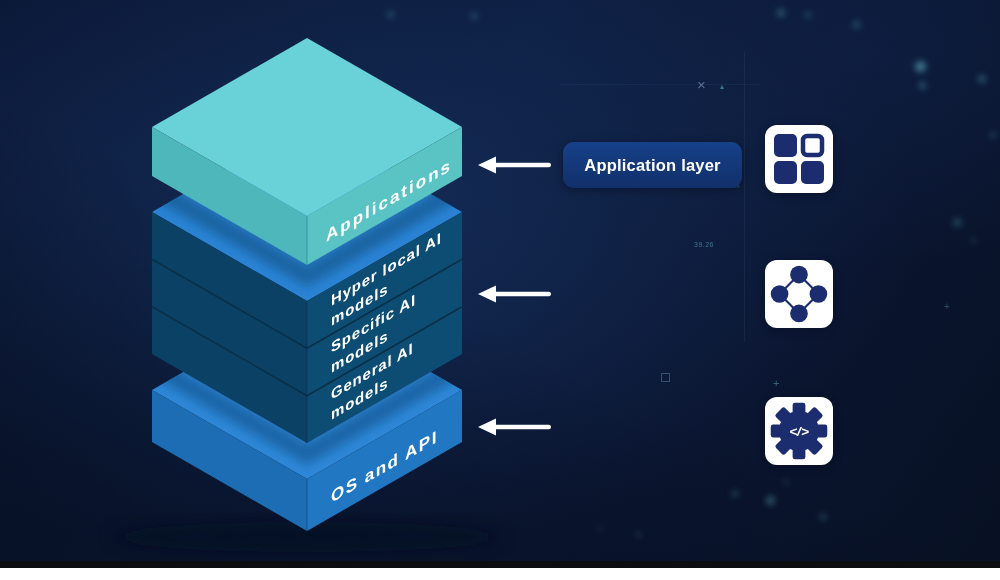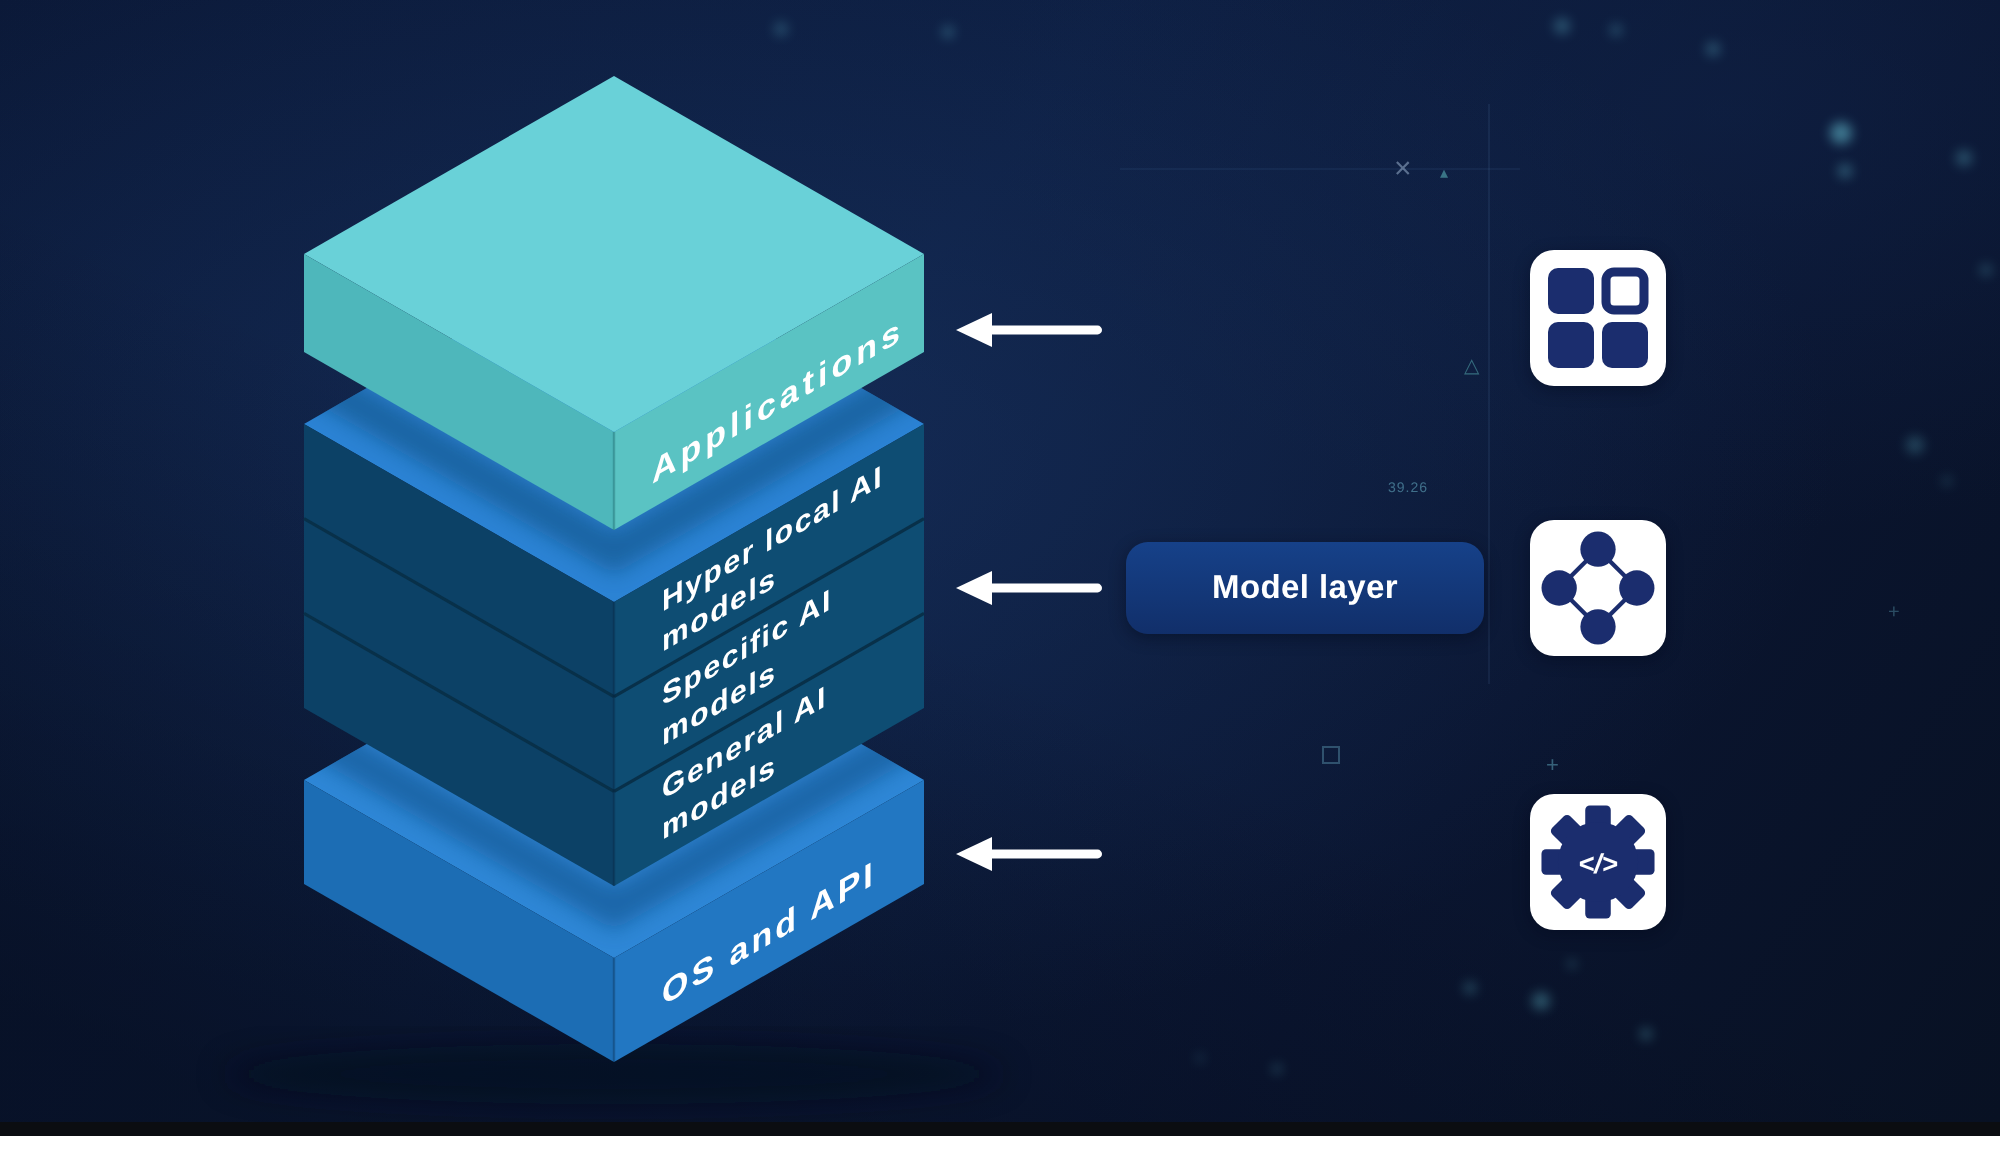--- a/index.html
+++ b/index.html
@@ -130,36 +130,36 @@
         <polygon points="307,216 462,127 462,176 307,265" fill="#5ac3c3"></polygon>
         <line x1="307" y1="216" x2="307" y2="265" stroke="rgba(20,90,95,.35)" stroke-width="1.2"></line>
         <text class="face-text" transform="translate(326,242) skewY(-29.9)" font-size="17" letter-spacing="2">Applications</text>
       </g>
     </svg>
 
     <svg class="callout-arrow" style="top:153px" width="76" height="24" viewBox="0 0 76 24">
       <polygon points="1,12 19,3.5 19,20.5" fill="#ffffff"></polygon>
       <rect x="17" y="9.8" width="57" height="4.4" rx="2.2" fill="#ffffff"></rect>
     </svg>
+    <div class="pill" style="top:142px">
+      <span class="pill-label">Application layer</span>
+    </div>
     <div class="icon-card" style="top:125px">
       <svg width="56" height="56" viewBox="0 0 56 56">
         <rect x="3" y="3" width="23" height="23" rx="5" fill="#1b2d6e"></rect>
         <rect x="32" y="5" width="19" height="19" rx="4" fill="#ffffff" stroke="#1b2d6e" stroke-width="4.5"></rect>
         <rect x="3" y="30" width="23" height="23" rx="5" fill="#1b2d6e"></rect>
         <rect x="30" y="30" width="23" height="23" rx="5" fill="#1b2d6e"></rect>
       </svg>
     </div>
 
     <svg class="callout-arrow" style="top:282px" width="76" height="24" viewBox="0 0 76 24">
       <polygon points="1,12 19,3.5 19,20.5" fill="#ffffff"></polygon>
       <rect x="17" y="9.8" width="57" height="4.4" rx="2.2" fill="#ffffff"></rect>
     </svg>
-    <div class="pill" style="top:271px">
-      <span class="pill-label">Model layer</span>
-    </div>
     <div class="icon-card" style="top:260px">
       <svg width="60" height="60" viewBox="0 0 68 68">
         <g stroke="#1b2d6e" stroke-width="2.4">
           <line x1="34" y1="12" x2="12" y2="34"></line>
           <line x1="34" y1="12" x2="56" y2="34"></line>
           <line x1="12" y1="34" x2="34" y2="56"></line>
           <line x1="56" y1="34" x2="34" y2="56"></line>
         </g>
         <g fill="#1b2d6e">
           <circle cx="34" cy="12" r="10"></circle>

